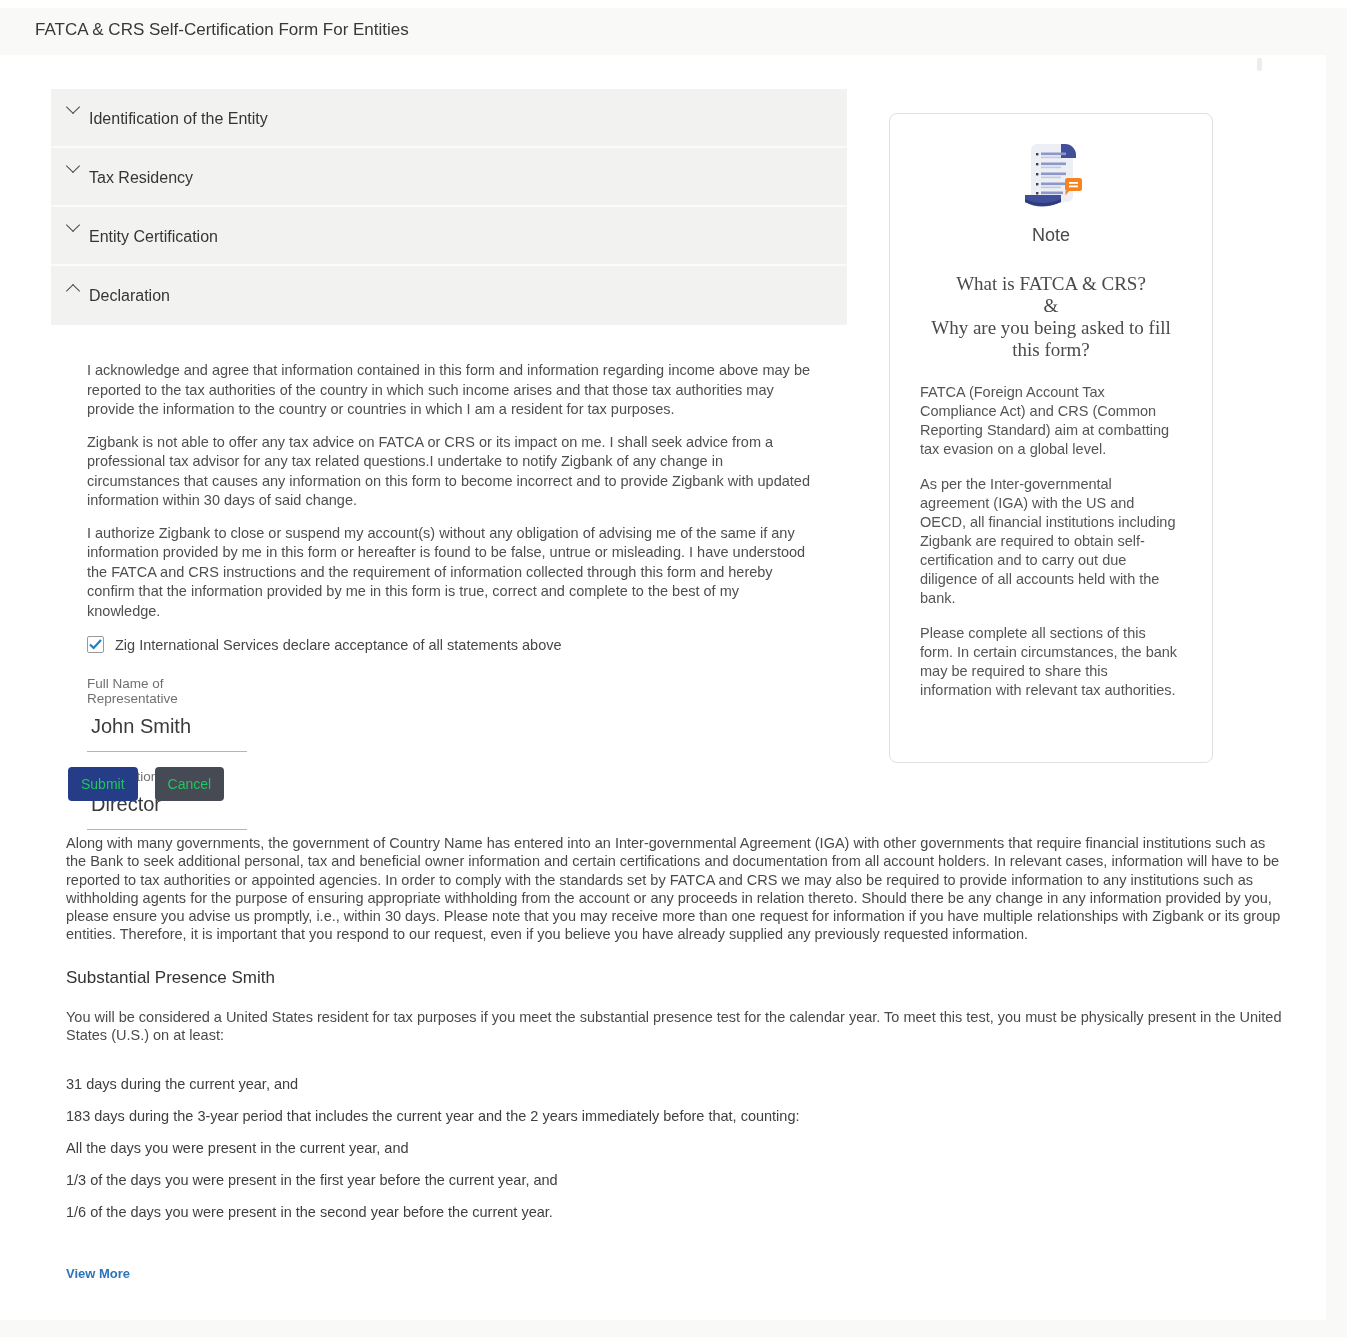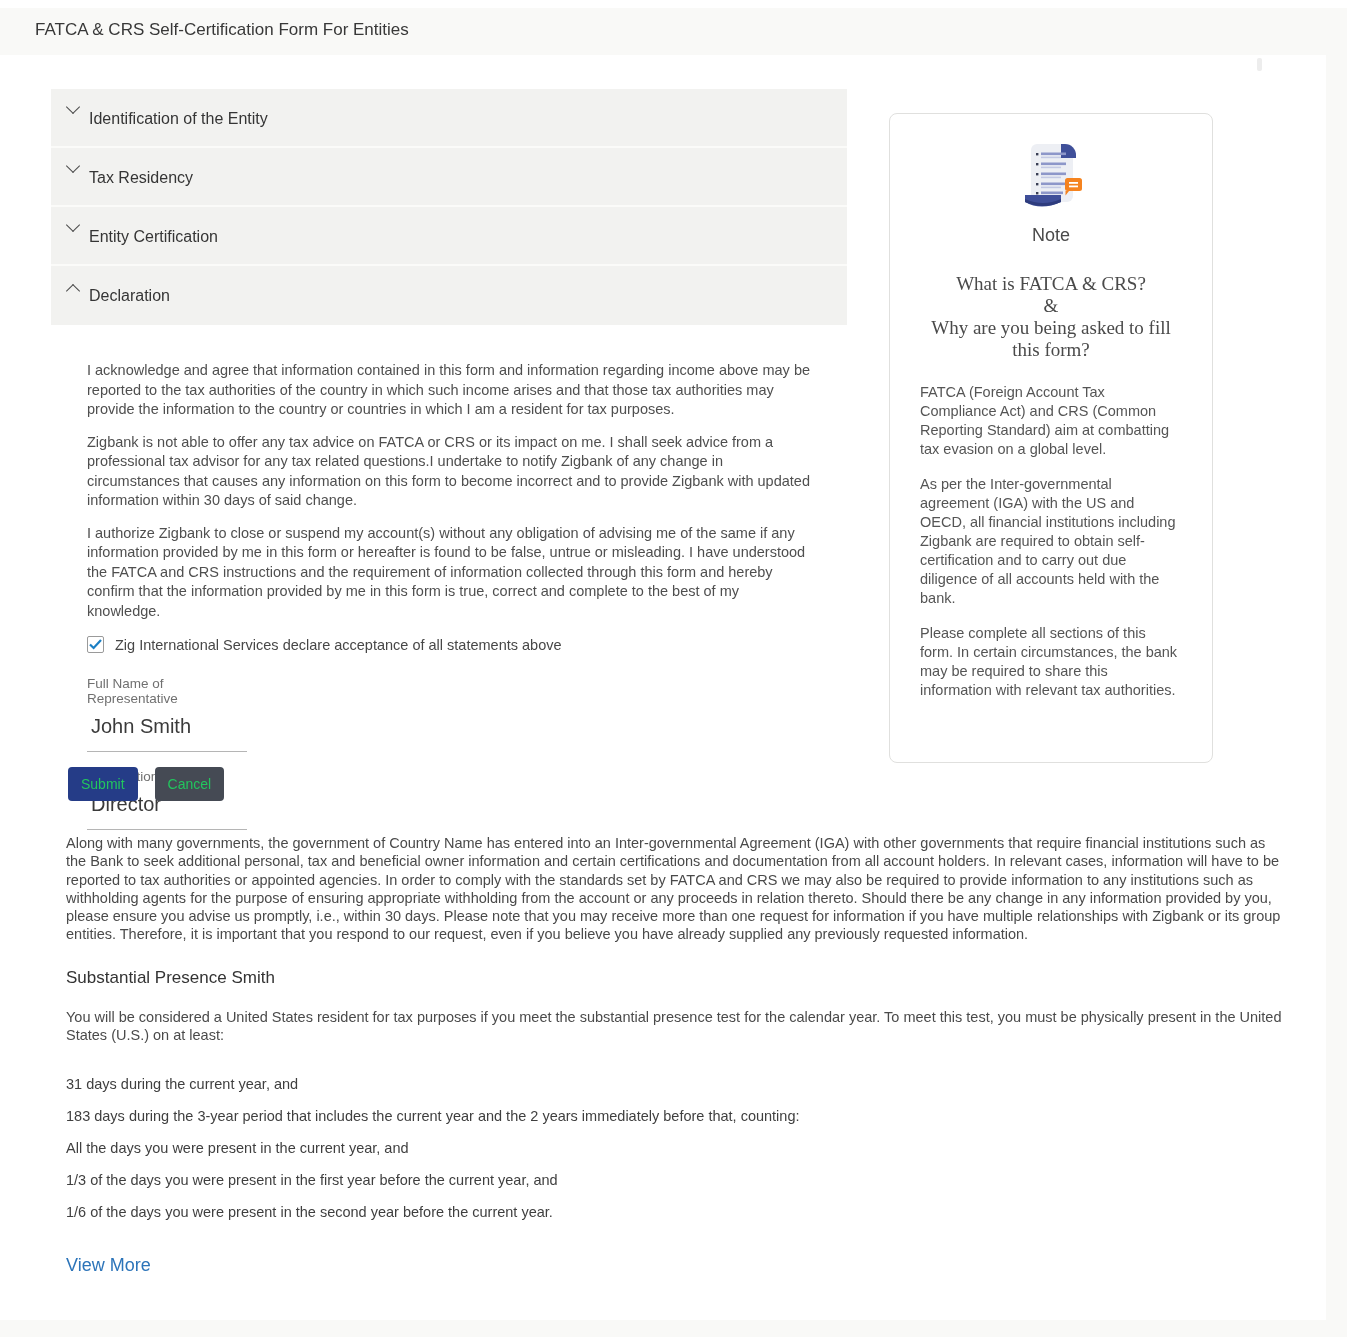--- a/index.html
+++ b/index.html
@@ -54,21 +54,21 @@
   .note-body { text-align:left; margin:22px 30px 0 30px; }
   .note-body p { font-size:14.5px; line-height:19px; color:#555555; margin-bottom:16px; }
 
   
   .instructions { position:absolute; left:45px; top:779px; width:1216px; }
   .sec-heading { font-size:17px; font-weight:normal; color:#333333; margin-bottom:21px; }
   .instructions .body-p { font-size:14.5px; line-height:18.3px; color:#4a4a4a; }
   .sub-heading { margin-top:24px; margin-bottom:20px; font-size:17px; font-weight:normal; color:#333333; }
   .spt-list { margin-top:31px; }
   .spt-list div { font-size:14.5px; line-height:19px; color:#3f3f3f; margin-bottom:13px; }
-  .view-more { display:inline-block; margin-top:20px; font-size:18px; color:#2c74b9; text-decoration:none; cursor:pointer; }
+  .view-more { display:inline-block; margin-top:31px; font-size:13px; color:#2c74b9; text-decoration:none; cursor:pointer;font-weight:bold; }
 </style>
 </head>
 <body>
 
 <div class="top-band"></div>
 <div class="right-band"></div>
 <div class="bottom-band"></div>
 <div class="page-title">FATCA &amp; CRS Self-Certification Form For Entities</div>
 
 <div class="card">

